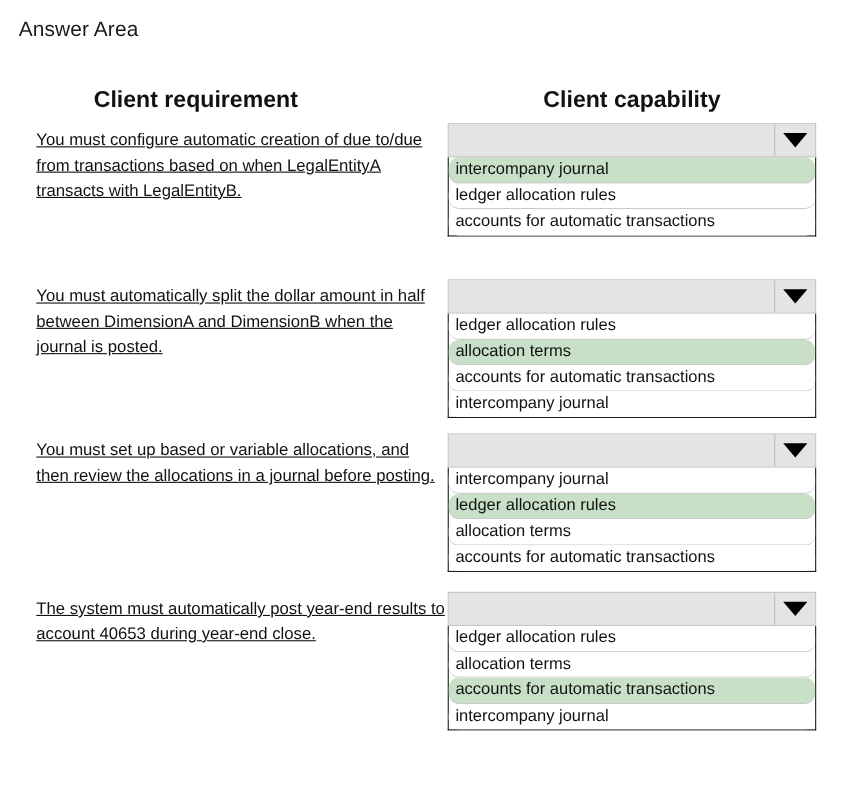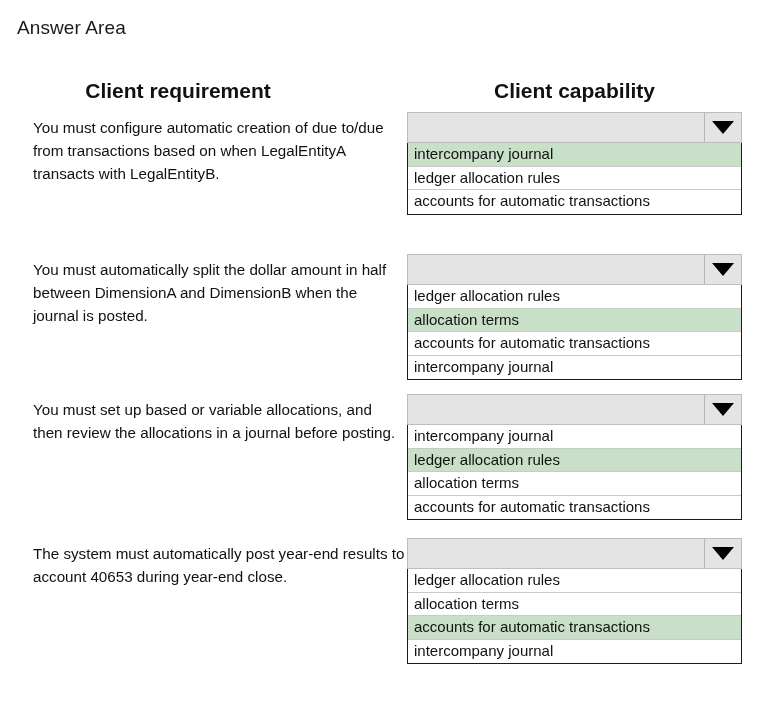--- a/index.html
+++ b/index.html
@@ -53,20 +53,21 @@
   .row-4 { top: 538px; }
 
   .requirement-text {
     position: absolute;
     left: 33px;
     top: 4px;
     width: 372px;
     font-size: 15.2px;
     line-height: 23px;
     color: #111111;
+    text-decoration: underline;
   }
 
   
   .dropdown {
     position: absolute;
     left: 407px;
     top: 0;
     width: 335px;
   }
 
@@ -117,20 +118,21 @@
     height: 23.5px;
     box-sizing: border-box;
     font-size: 15px;
     line-height: 22px;
     padding-left: 6px;
     background: #ffffff;
     border-bottom: 1px solid #c9c9c9;
     color: #111111;
     white-space: nowrap;
     overflow: hidden;
+    border-radius: 9px;
   }
   .option:last-child { border-bottom: none; }
   .option.selected { background: #c8e0c8; }
 </style>
 </head>
 <body>
 
 <div class="page-title">Answer Area</div>
 
 <div class="col-header left">Client requirement</div>

